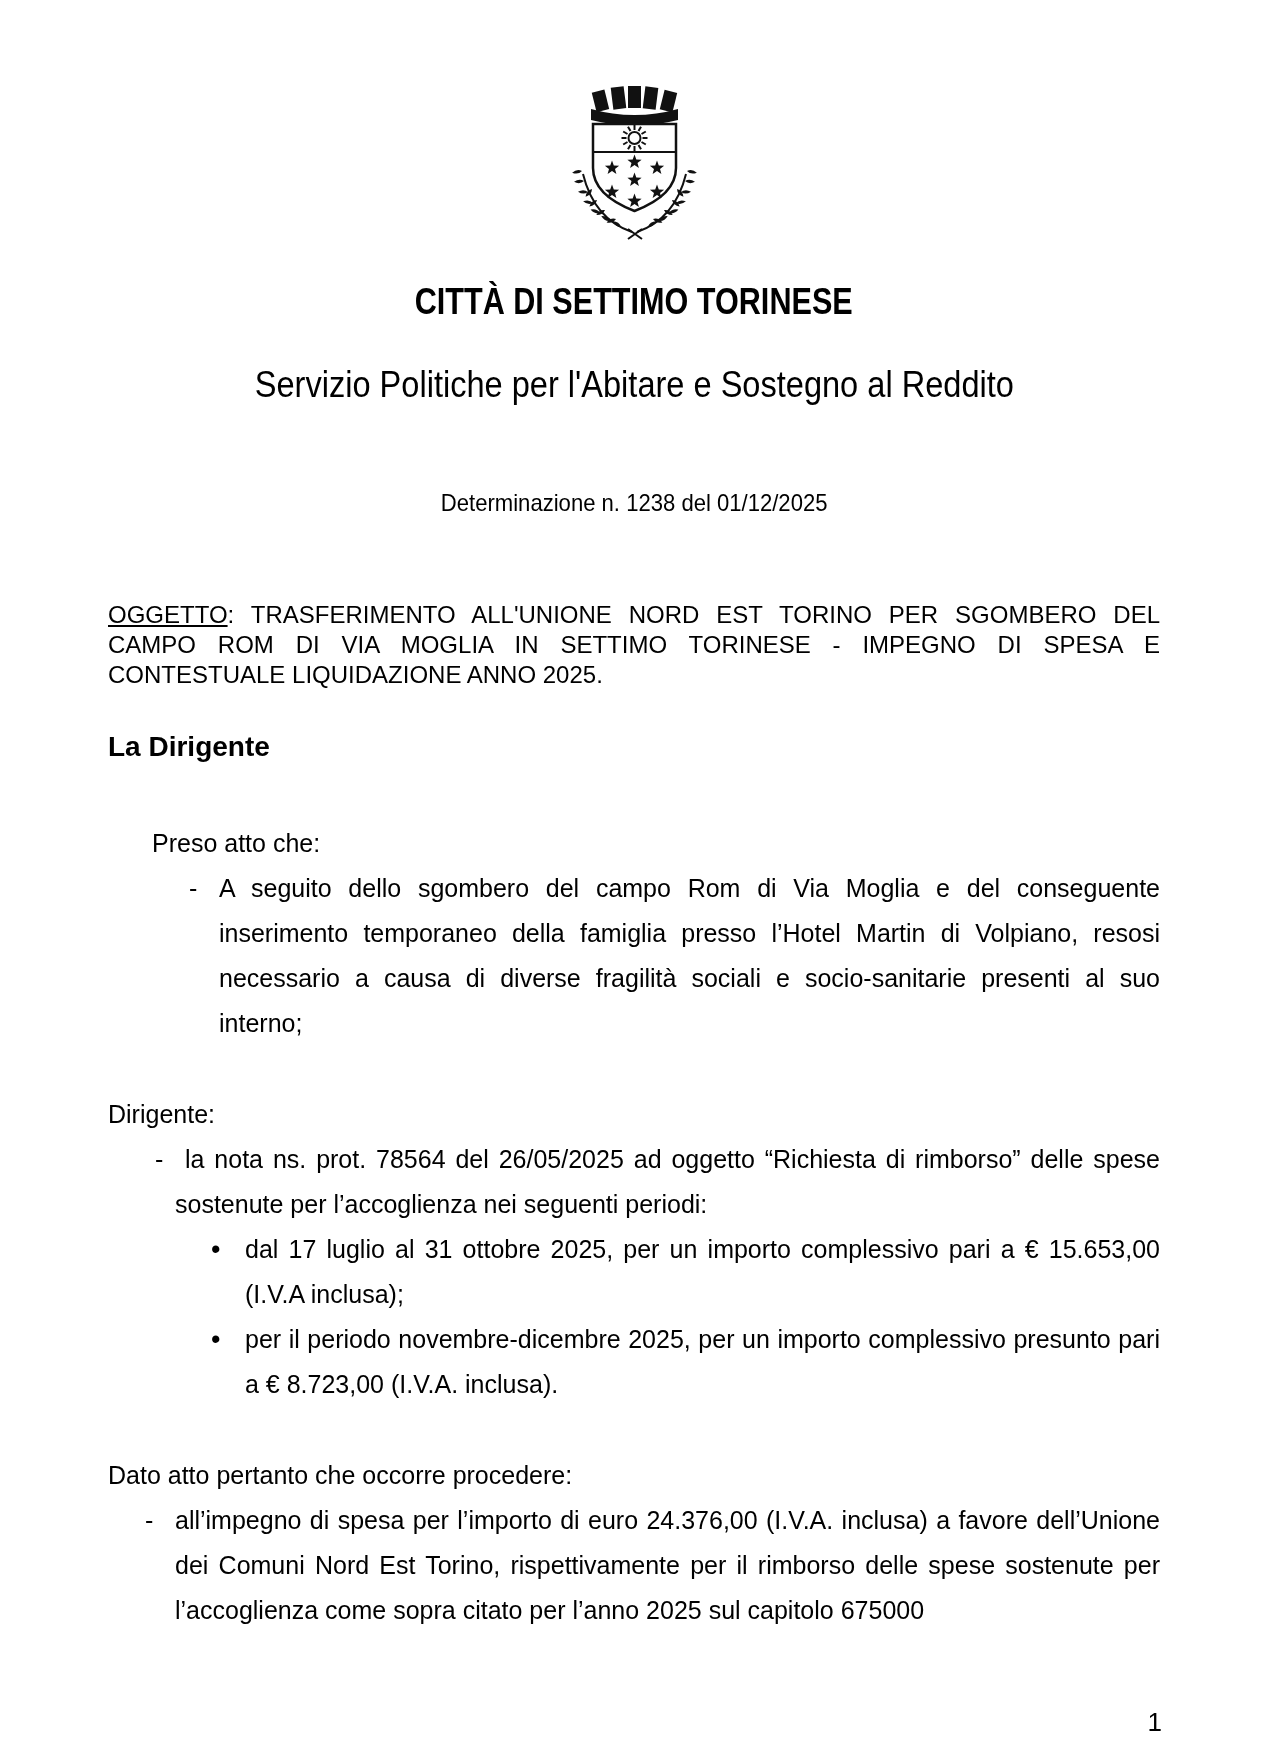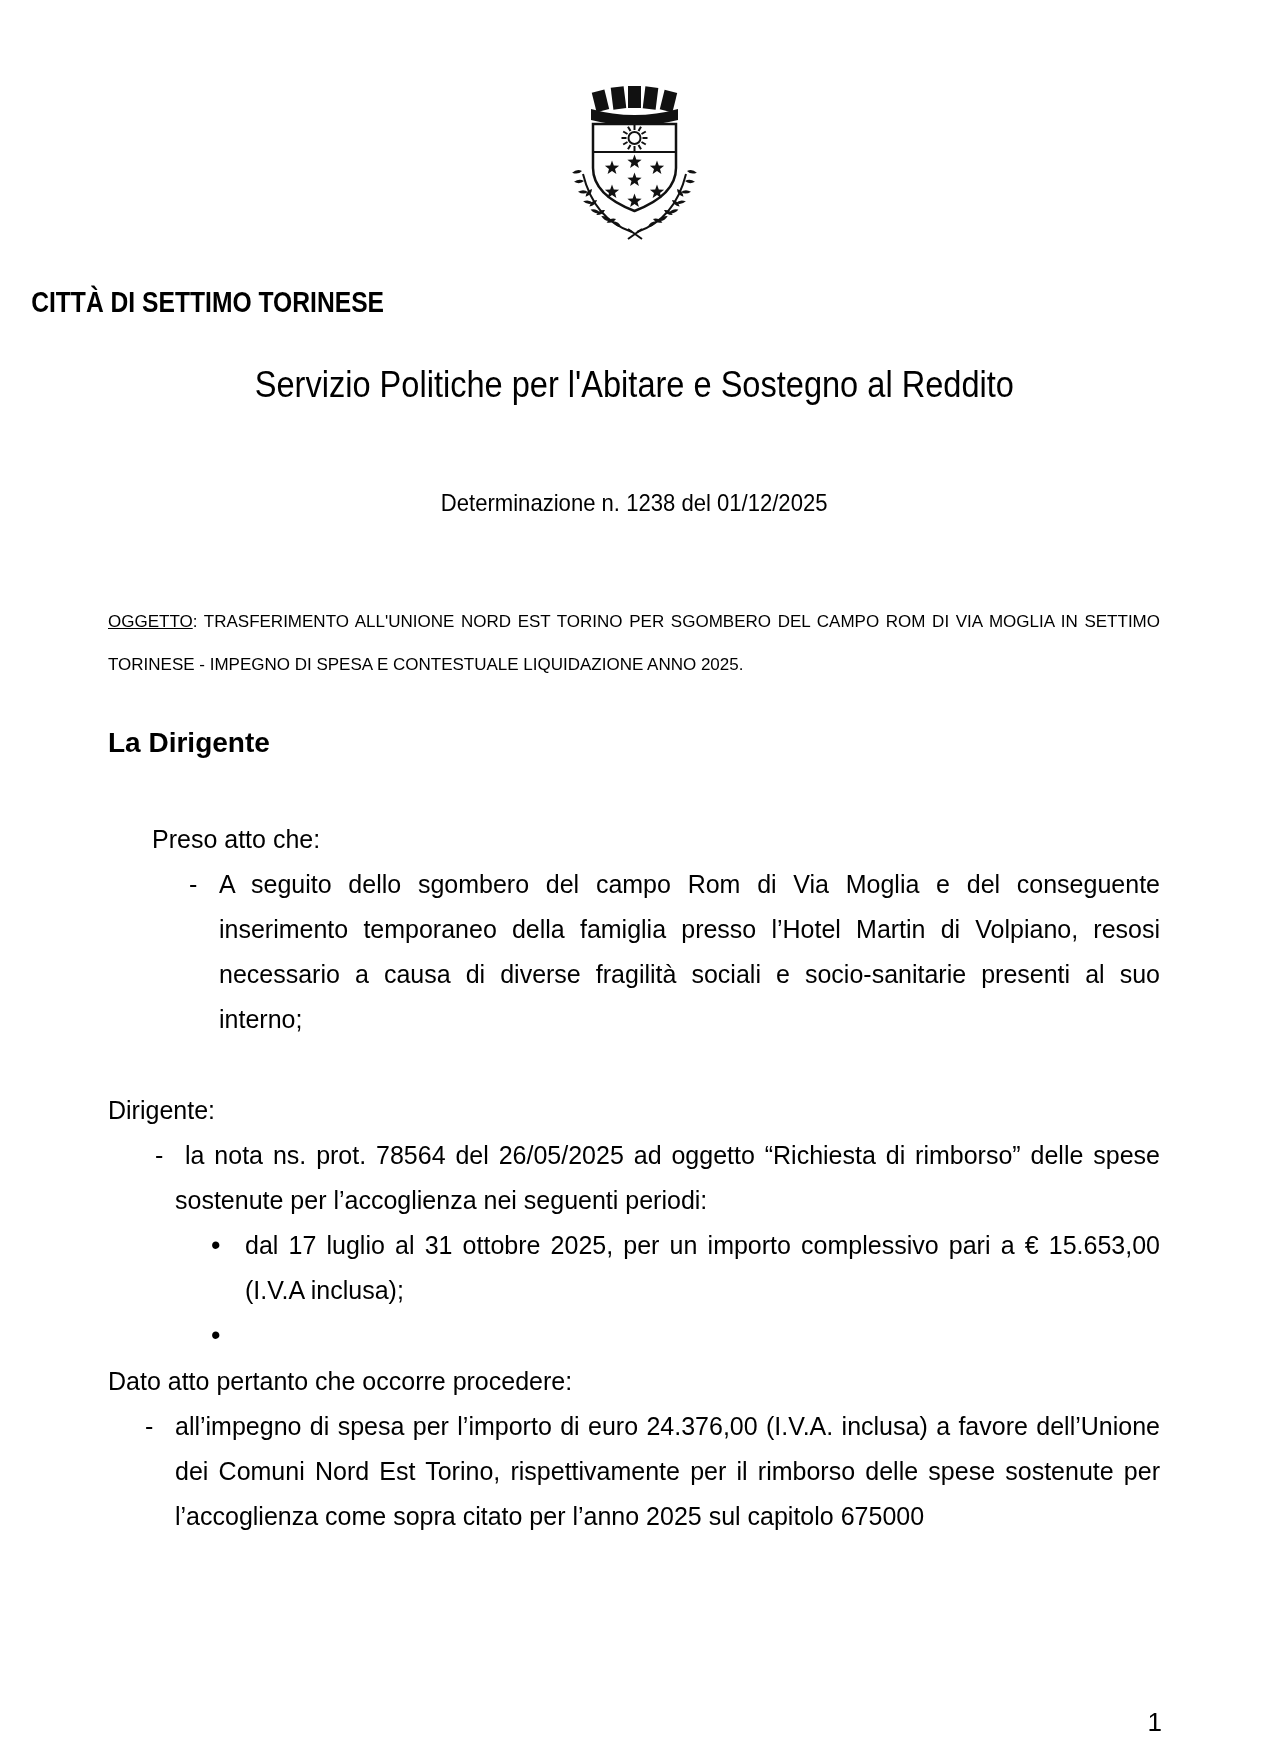--- a/index.html
+++ b/index.html
@@ -12,21 +12,22 @@
     color: #000000;
     font-family: "Liberation Sans", sans-serif;
     overflow: hidden;
   }
   .content { padding: 0 108px; }
 
   .crest-wrap { padding-top: 76px; text-align: center; }
 
   .city-title {
     margin-top: 28px;
-    font-size: 29px;
+    text-align: center;
+    font-size: 36px;
     font-weight: bold;
     line-height: 44px;
   }
   .city-title .narrow { display: inline-block; transform: scaleX(0.85); transform-origin: 50% 50%; }
 
   .service-subtitle {
     margin-top: 40px;
     text-align: center;
     font-size: 37px;
     font-weight: normal;
@@ -37,22 +38,22 @@
   .determination-line {
     margin-top: 80px;
     text-align: center;
     font-size: 24px;
     line-height: 34px;
   }
   .determination-line .narrow { display: inline-block; transform: scaleX(0.92); transform-origin: 50% 50%; }
 
   .subject-paragraph {
     margin-top: 80px;
-    font-size: 17px;
-    line-height: 43px;
+    font-size: 24px;
+    line-height: 30px;
     text-align: justify;
   }
   .subject-label { text-decoration: underline; }
 
   .role-heading {
     margin-top: 34px;
     text-align: left;
     font-size: 28px;
     font-weight: bold;
     line-height: 45px;
@@ -205,20 +206,21 @@
       <div class="dash-item indent-sm">
         <span class="marker">-</span>
         <span>la nota ns. prot. 78564 del 26/05/2025 ad oggetto “Richiesta di rimborso” delle spese sostenute per l’accoglienza nei seguenti periodi:</span>
       </div>
       <div class="bullet-item">
         <span class="marker">•</span>
         <span>dal 17 luglio al 31 ottobre 2025, per un importo complessivo pari a € 15.653,00 (I.V.A inclusa);</span>
       </div>
       <div class="bullet-item">
         <span class="marker">•</span>
+        <span>per il periodo novembre-dicembre 2025, per un importo complessivo presunto pari a € 8.723,00 (I.V.A. inclusa).</span>
       </div>
     </div>
 
     <div class="section mt-md">
       <div class="section-intro">Dato atto pertanto che occorre procedere:</div>
       <div class="dash-item">
         <span class="marker">-</span>
         <span>all’impegno di spesa per l’importo di euro 24.376,00 (I.V.A. inclusa) a favore dell’Unione dei Comuni Nord Est Torino, rispettivamente per il rimborso delle spese sostenute per l’accoglienza come sopra citato per l’anno 2025 sul capitolo 675000</span>
       </div>
     </div>

